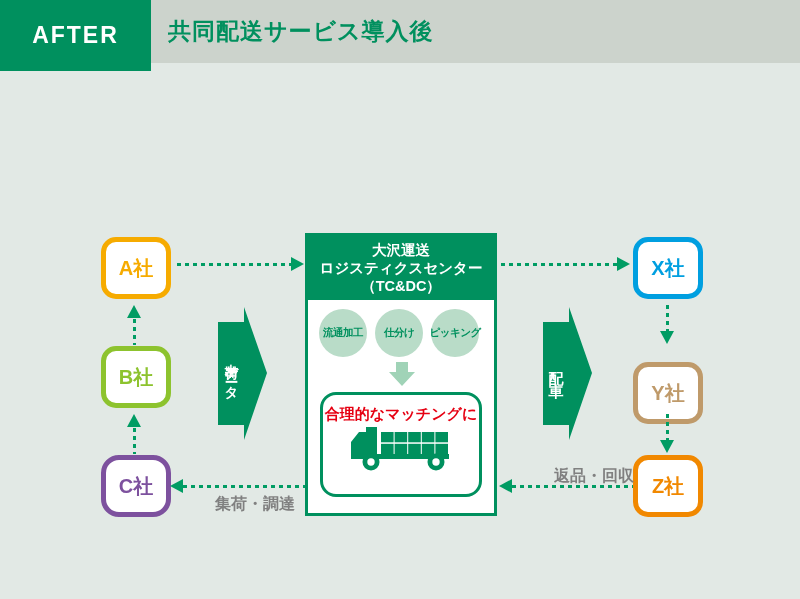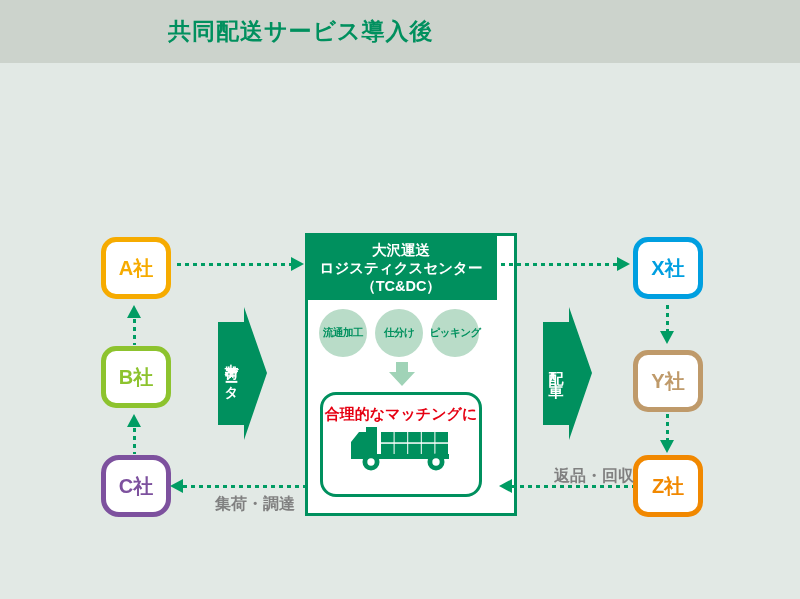--- a/index.html
+++ b/index.html
@@ -28,24 +28,24 @@
   
   .desc{position:absolute;left:38px;top:104px;font-size:17px;font-weight:600;line-height:27px;}
   .desc .gray{color:var(--gray-text);}
   .desc .green{color:var(--brand-green);}
 
   
   .company{position:absolute;width:70px;height:62px;background:#fff;border:5px solid #999;
     border-radius:15px;display:flex;align-items:center;justify-content:center;
     font-size:20px;font-weight:bold;}
   .pos-a{left:101px;top:237px;} .pos-b{left:101px;top:346px;} .pos-c{left:101px;top:455px;}
-  .pos-x{left:633px;top:237px;} .pos-y{left:633px;top:350px;} .pos-z{left:633px;top:455px;}
+  .pos-x{left:633px;top:237px;} .pos-y{left:633px;top:362px;} .pos-z{left:633px;top:455px;}
 
   
-  .center-box{position:absolute;left:305px;top:233px;width:212px;height:283px;
+  .center-box{position:absolute;left:305px;top:233px;width:192px;height:283px;
     background:#fff;border:3px solid var(--brand-green);}
   .center-header{position:absolute;left:-3px;top:-3px;width:192px;height:67px;
     background:var(--brand-green);color:#fff;text-align:center;font-weight:bold;
     font-size:14.5px;line-height:18px;padding-top:8px;}
   .proc-circle{position:absolute;width:48px;height:48px;border-radius:50%;
     background:var(--light-green-fill);color:var(--brand-green);display:flex;
     align-items:center;justify-content:center;font-size:10.5px;font-weight:bold;
     letter-spacing:-0.5px;white-space:nowrap;top:73px;}
   .circ-1{left:11px;} .circ-2{left:67px;} .circ-3{left:123px;}
   .small-down-arrow{position:absolute;left:81px;top:126px;}
@@ -80,20 +80,21 @@
   .lbl-return{left:546px;top:466px;margin-left:8px;}
 </style>
 </head>
 <body>
 
 <div class="canvas">
 
   <div class="title-band">
     <span class="page-title">共同配送サービス導入後</span>
   </div>
+  <div class="after-badge">AFTER</div>
 
 
   <div class="company pos-a" style="border-color: rgb(246, 171, 0); color: rgb(246, 171, 0);">A社</div>
   <div class="company pos-b" style="border-color: rgb(141, 195, 46); color: rgb(141, 195, 46);">B社</div>
   <div class="company pos-c" style="border-color: rgb(125, 81, 158); color: rgb(125, 81, 158); border-radius: 18px;">C社</div>
 
   <div class="company pos-x" style="border-color: rgb(0, 159, 224); color: rgb(0, 159, 224);">X社</div>
   <div class="company pos-y" style="border-color: rgb(191, 154, 106); color: rgb(191, 154, 106);">Y社</div>
   <div class="company pos-z" style="border-color: rgb(241, 136, 0); color: rgb(241, 136, 0);">Z社</div>
 

